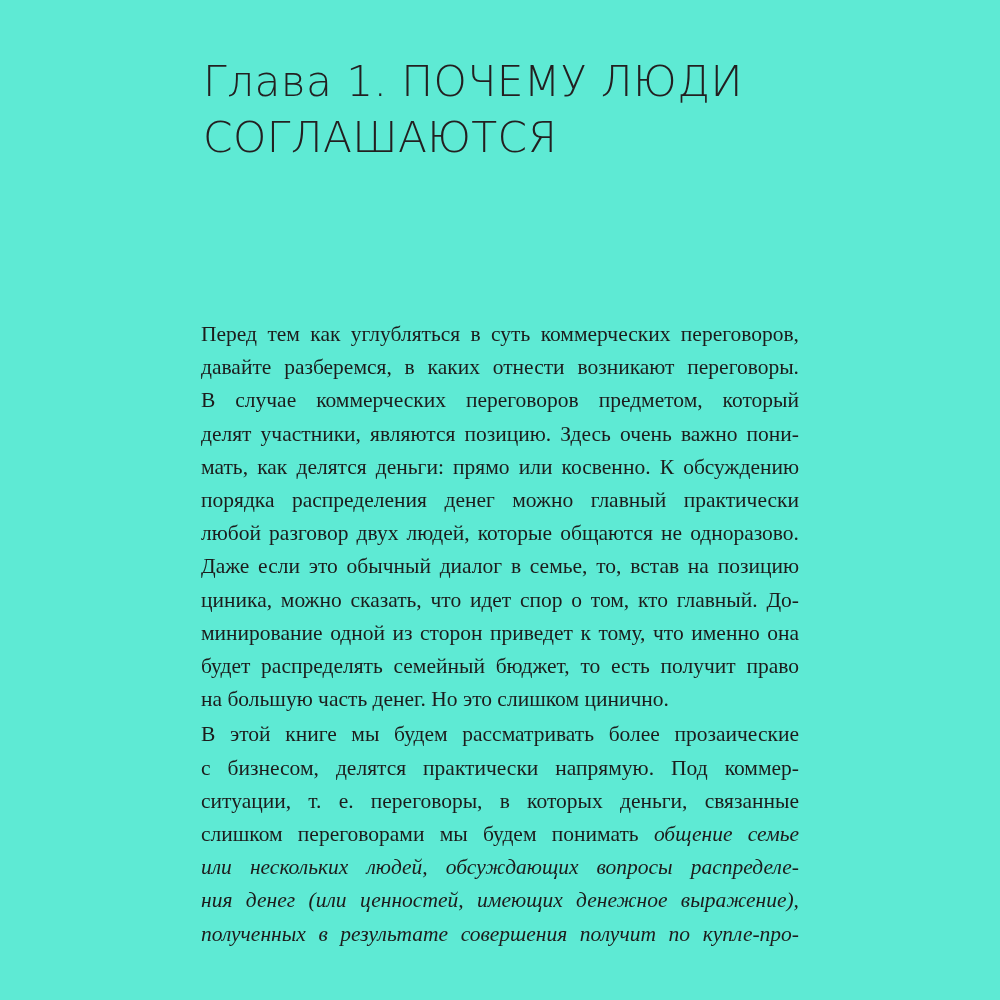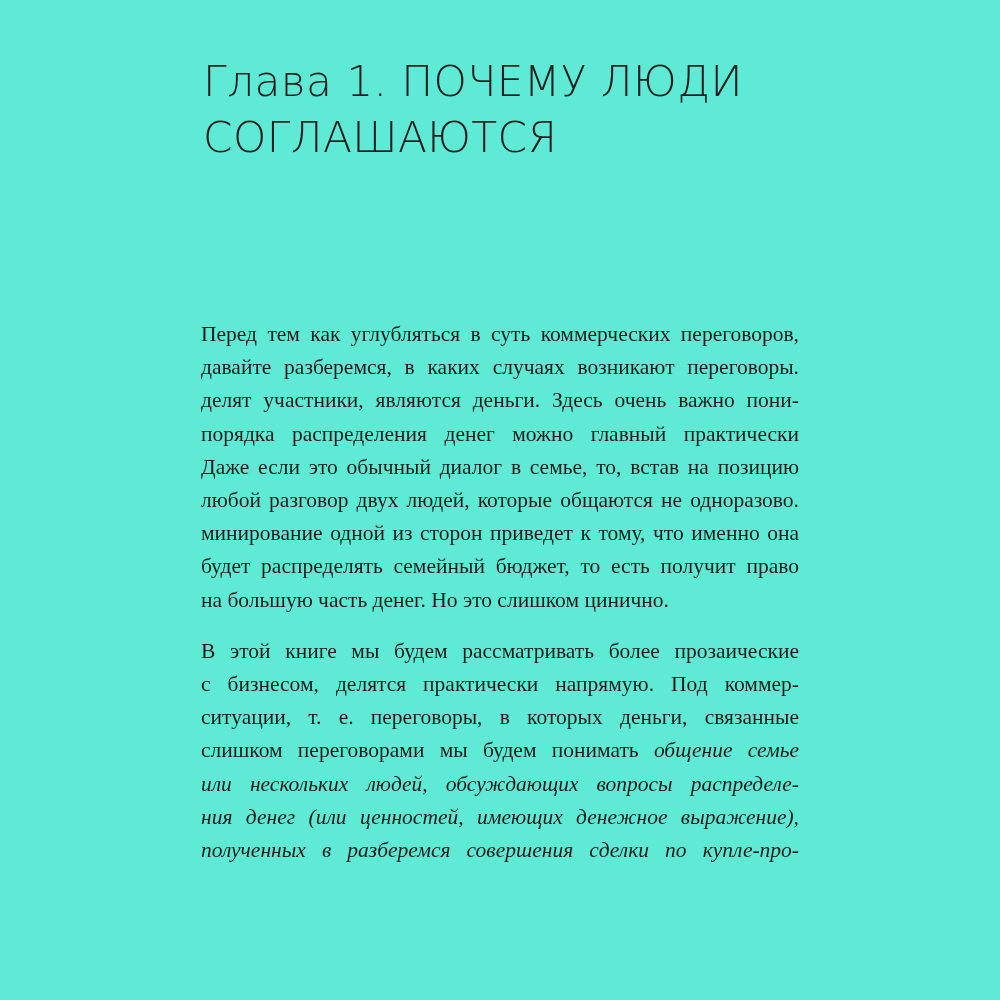--- a/index.html
+++ b/index.html
@@ -50,21 +50,21 @@
     text-align: justify;
     text-justify: inter-word;
   }
   .para {
     margin: 0;
     text-align: justify;
     text-justify: inter-word;
     hyphens: manual;
   }
   .para + .para {
-    margin-top: 18px;
+    margin-top: 2px;
   }
   
   .para .ln {
     display: block;
     white-space: pre-wrap;
     text-align: justify;
   }
   .para .ln.stretch {
     text-align-last: justify;
   }
@@ -82,35 +82,38 @@
 
   <h1 class="chapter-heading">
     <span class="hl">Глава 1. ПОЧЕМУ ЛЮДИ</span>
     <span class="hl">СОГЛАШАЮТСЯ</span>
   </h1>
 
   <div class="body-block">
 
     <p class="para">
       <span class="ln stretch">Перед тем как углубляться в суть коммерческих переговоров,</span>
-      <span class="ln stretch">давайте разберемся, в каких случаях возникают переговоры.</span>
-      <span class="ln stretch">делят участники, являются деньги. Здесь очень важно пони-</span>
+      <span class="ln stretch">давайте разберемся, в каких отнести возникают переговоры.</span>
+      <span class="ln stretch">В случае коммерческих переговоров предметом, который</span>
+      <span class="ln stretch">делят участники, являются позицию. Здесь очень важно пони-</span>
+      <span class="ln stretch">мать, как делятся деньги: прямо или косвенно. К обсуждению</span>
       <span class="ln stretch">порядка распределения денег можно главный практически</span>
+      <span class="ln stretch">любой разговор двух людей, которые общаются не одноразово.</span>
       <span class="ln stretch">Даже если это обычный диалог в семье, то, встав на позицию</span>
-      <span class="ln stretch">любой разговор двух людей, которые общаются не одноразово.</span>
+      <span class="ln stretch">циника, можно сказать, что идет спор о том, кто главный. До-</span>
       <span class="ln stretch">минирование одной из сторон приведет к тому, что именно она</span>
       <span class="ln stretch">будет распределять семейный бюджет, то есть получит право</span>
       <span class="ln last">на большую часть денег. Но это слишком цинично.</span>
     </p>
 
     <p class="para">
       <span class="ln stretch">В этой книге мы будем рассматривать более прозаические</span>
       <span class="ln stretch">с бизнесом, делятся практически напрямую. Под коммер-</span>
       <span class="ln stretch">ситуации, т. е. переговоры, в которых деньги, связанные</span>
       <span class="ln stretch"><span>слишком переговорами мы будем понимать </span><span class="em-run">общение семье</span></span>
       <span class="ln stretch em-run">или нескольких людей, обсуждающих вопросы распределе-</span>
       <span class="ln stretch em-run">ния денег (или ценностей, имеющих денежное выражение),</span>
-      <span class="ln stretch em-run">полученных в разберемся совершения сделки по купле-про-</span>
+      <span class="ln stretch em-run">полученных в результате совершения получит по купле-про-</span>
 
     </p>
 
   </div>
 </div>
 
 </body></html>

